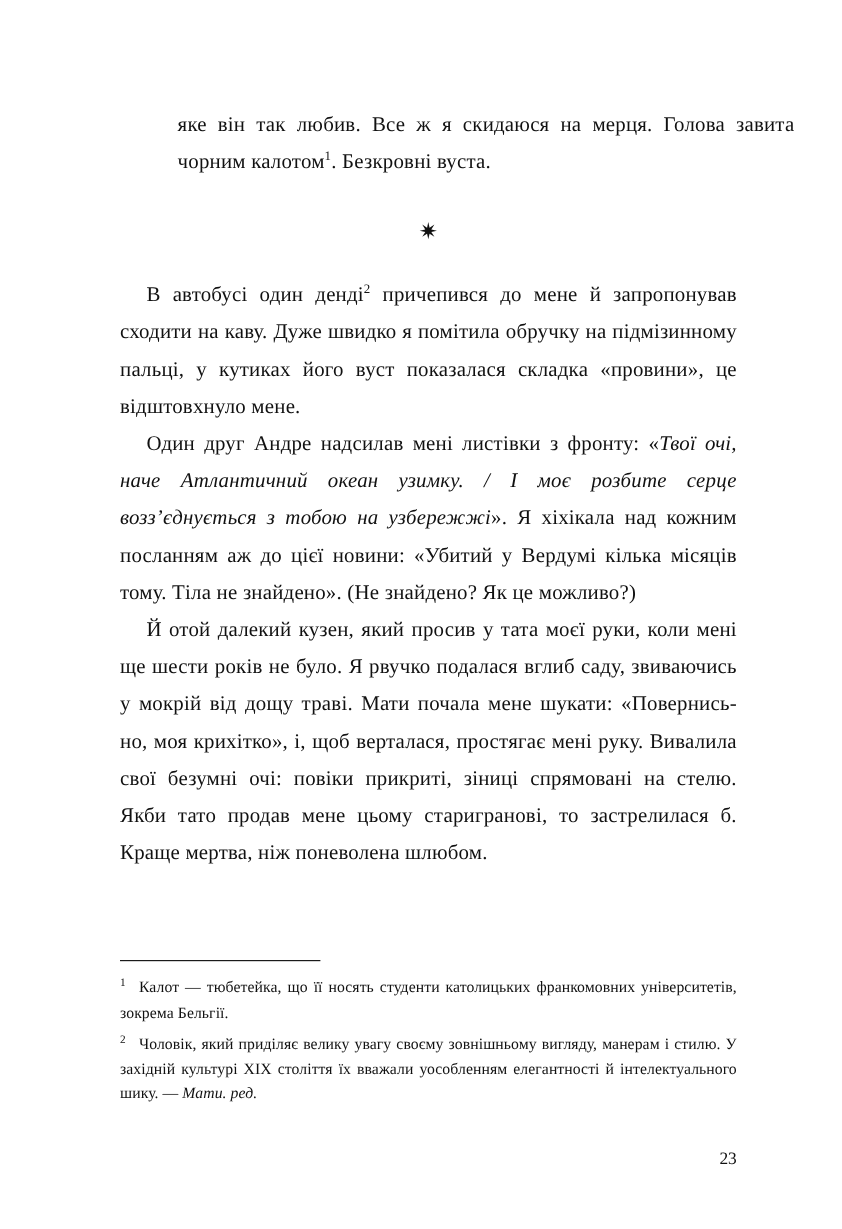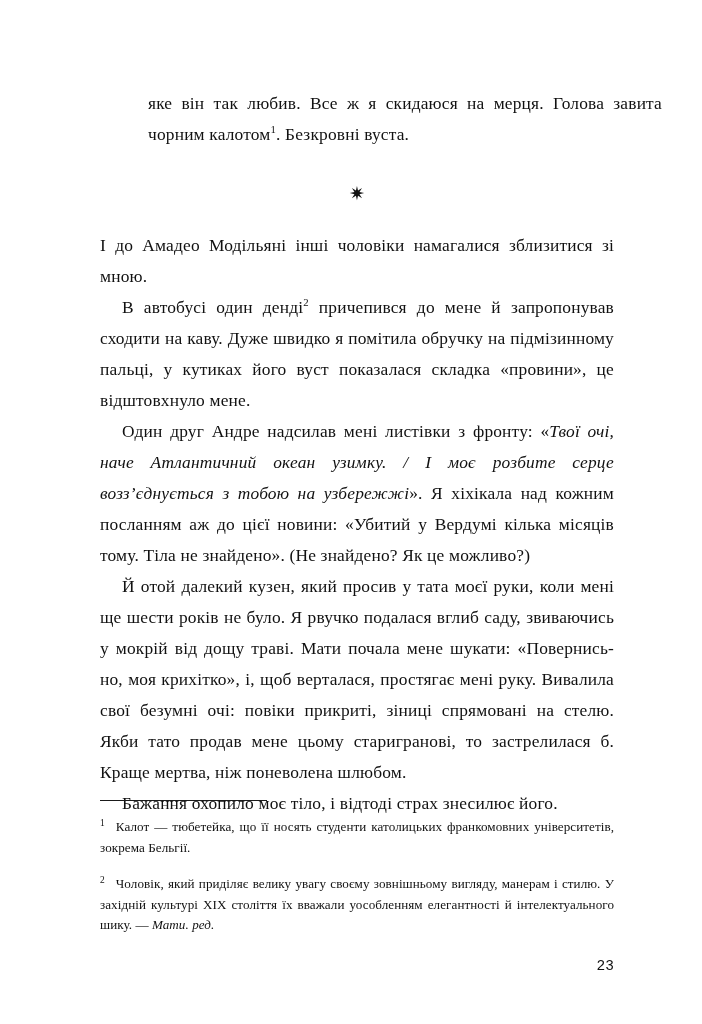--- a/index.html
+++ b/index.html
@@ -79,21 +79,21 @@
     top: 800px;
     width: 514px;
   }
   .fn-rule {
     width: 167px;
     height: 1px;
     background: #1a1a1a;
     margin: 0 0 12px 0;
   }
   p.footnote {
-    margin: 16px 0 6px 0;
+    margin: 2px 0 6px 0;
     font-size: 13.1px;
     line-height: 20.5px;
     text-align: justify;
     hyphens: manual;
     letter-spacing: 0.005em;
   }
   p.footnote:last-child { margin-bottom: 0; }
   .fn-marker {
     font-size: 0.72em;
     vertical-align: super;
@@ -104,40 +104,37 @@
   
   .page-number {
     position: absolute;
     left: 0;
     top: 957px;
     width: 614px;
     text-align: right;
     font-size: 14.5px;
     line-height: 18px;
     color: #111111;
-    font-family: Liberation Mono, monospace;
   }
 </style>
 </head>
 <body>
 
 <div class="page">
 
   <div class="text-column">
 
     <div class="blk-1">
       <p class="para">яке він так любив. Все ж я скидаюся на мерця. Голова завита чорним калотом<span class="sup">1</span>. Безкровні вуста.</p>
     </div>
 
     <div class="blk-2">
-      <p class="para">І до Амадео Модільяні інші чоловіки намагалися зблизитися зі мною.</p>
       <p class="para indent">В автобусі один денді<span class="sup">2</span> причепився до мене й запропонував сходити на каву. Дуже швидко я помітила обручку на підмізинному пальці, у кутиках його вуст показалася складка «провини», це відштовхнуло мене.</p>
       <p class="para indent">Один друг Андре надсилав мені листівки з фронту: «<span class="ital">Твої очі, наче Атлантичний океан узимку. / І моє розбите серце возз’єднується з тобою на узбережжі</span>». Я хіхікала над кожним посланням аж до цієї новини: «Убитий у Вердумі кілька місяців тому. Тіла не знайдено». (Не знайдено? Як це можливо?)</p>
       <p class="para indent">Й отой далекий кузен, який просив у тата моєї руки, коли мені ще шести років не було. Я рвучко подалася вглиб саду, звиваючись у мокрій від дощу траві. Мати почала мене шукати: «Повернись-но, моя крихітко», і, щоб верталася, простягає мені руку. Вивалила свої безумні очі: повіки прикриті, зіниці спрямовані на стелю. Якби тато продав мене цьому старигранові, то застрелилася б. Краще мертва, ніж поневолена шлюбом.</p>
-      <p class="para indent">Бажання охопило моє тіло, і відтоді страх знесилює його.</p>
     </div>
 
   </div>
 
   <div class="divider">✷</div>
 
   <div class="footnotes">
     <div class="fn-rule"></div>
     <p class="footnote"><span class="fn-marker">1</span>Калот — тюбетейка, що її носять студенти католицьких франкомовних університетів, зокрема Бельгії.</p>
     <p class="footnote"><span class="fn-marker">2</span>Чоловік, який приділяє велику увагу своєму зовнішньому вигляду, манерам і стилю. У західній культурі XIX століття їх вважали уособленням елегантності й інтелектуального шику. — <span class="ital">Мати. ред.</span></p>

